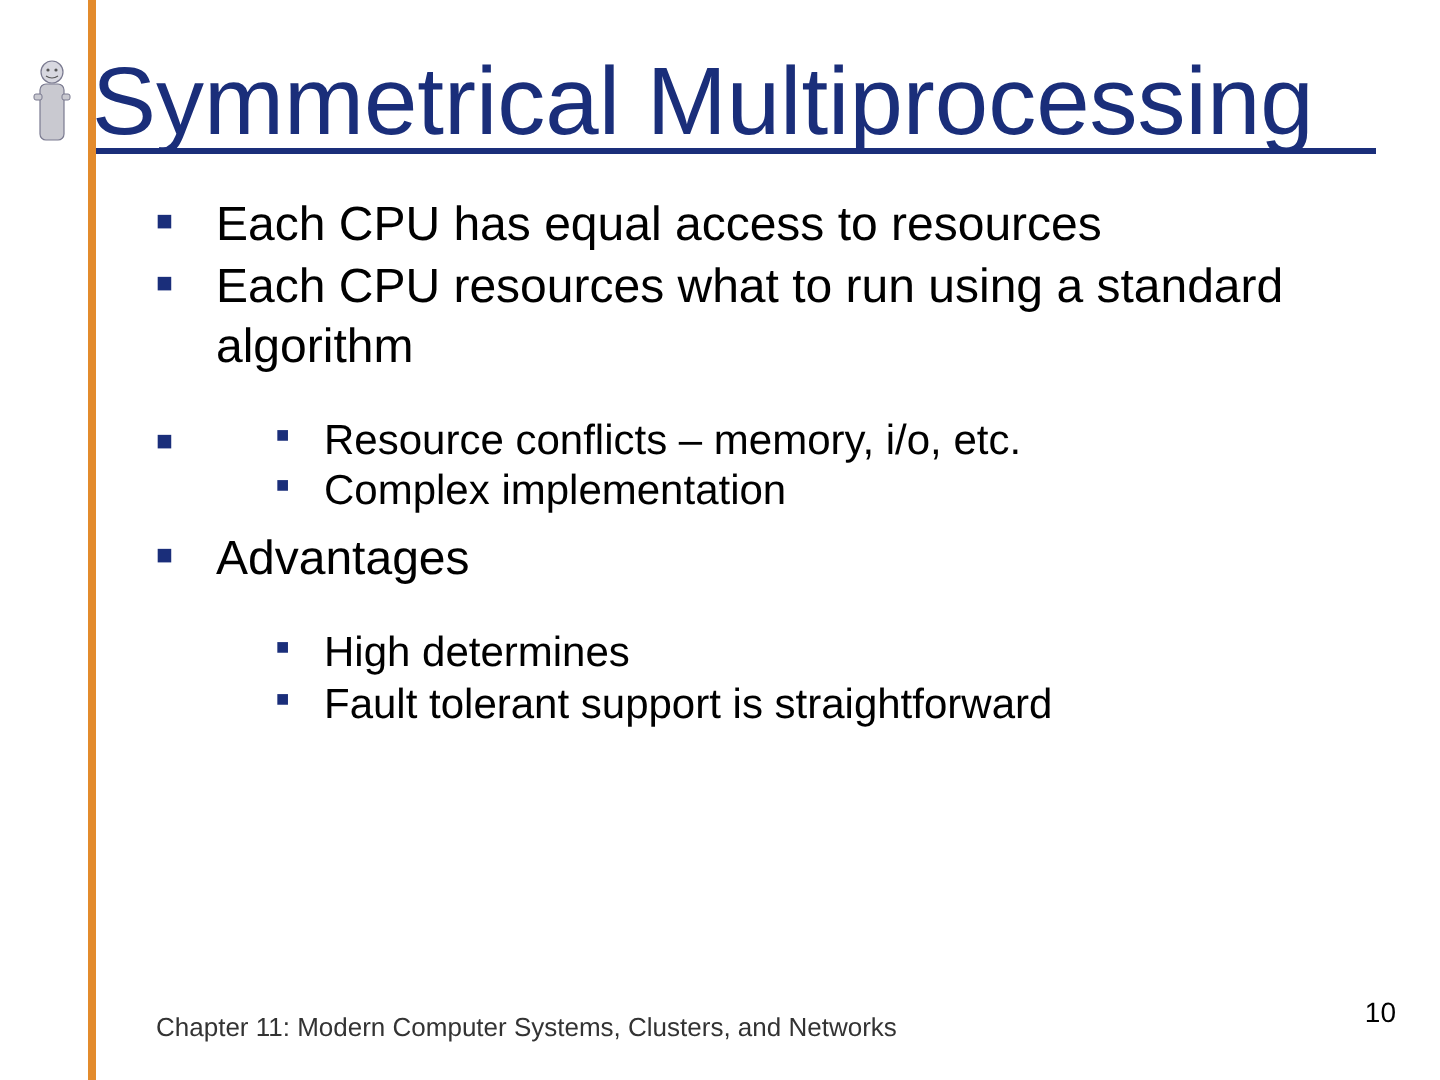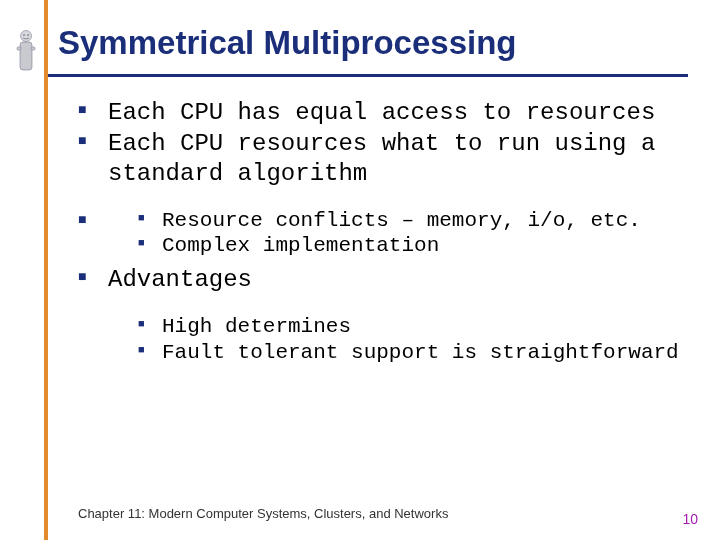--- a/index.html
+++ b/index.html
@@ -21,40 +21,39 @@
   }
   .icon-left {
     position: absolute;
     left: 14px;
     top: 30px;
     width: 24px;
     height: 44px;
   }
   .title {
     position: absolute;
-    left: 58px;
+    left: 46px;
     top: 24px;
-    font-size: 33px;
-    font-weight: bold;
+    font-size: 48px;
+    font-weight: normal;
     color: #1a2e7a;
   }
   .title-underline {
     position: absolute;
     left: 48px;
     top: 74px;
     width: 640px;
     height: 3px;
     background: #1a2e7a;
   }
   .content {
     position: absolute;
     left: 78px;
     top: 98px;
     width: 610px;
-    font-family: Liberation Mono, monospace;
   }
   ul.level1 {
     list-style: none;
   }
   ul.level1 > li {
     position: relative;
     padding-left: 30px;
     font-size: 24px;
     color: #000;
     line-height: 1.22;
@@ -94,23 +93,23 @@
     left: 78px;
     bottom: 18px;
     font-size: 13px;
     color: #333;
     line-height: 1.25;
     text-align: center;
   }
   .footer-right {
     position: absolute;
     right: 22px;
-    bottom: 13px;
+    bottom: 26px;
     font-size: 14px;
-    color: #a21caf;
+    color: #000000;
   }
 </style>
 </head>
 <body>
 
 <div class="vline"></div>
 
 <div class="icon-left">
   <svg viewBox="0 0 24 44" width="24" height="44">
     <rect x="6" y="12" width="12" height="28" rx="3" fill="#c9c9d0" stroke="#7a7a90" stroke-width="0.6"></rect>

